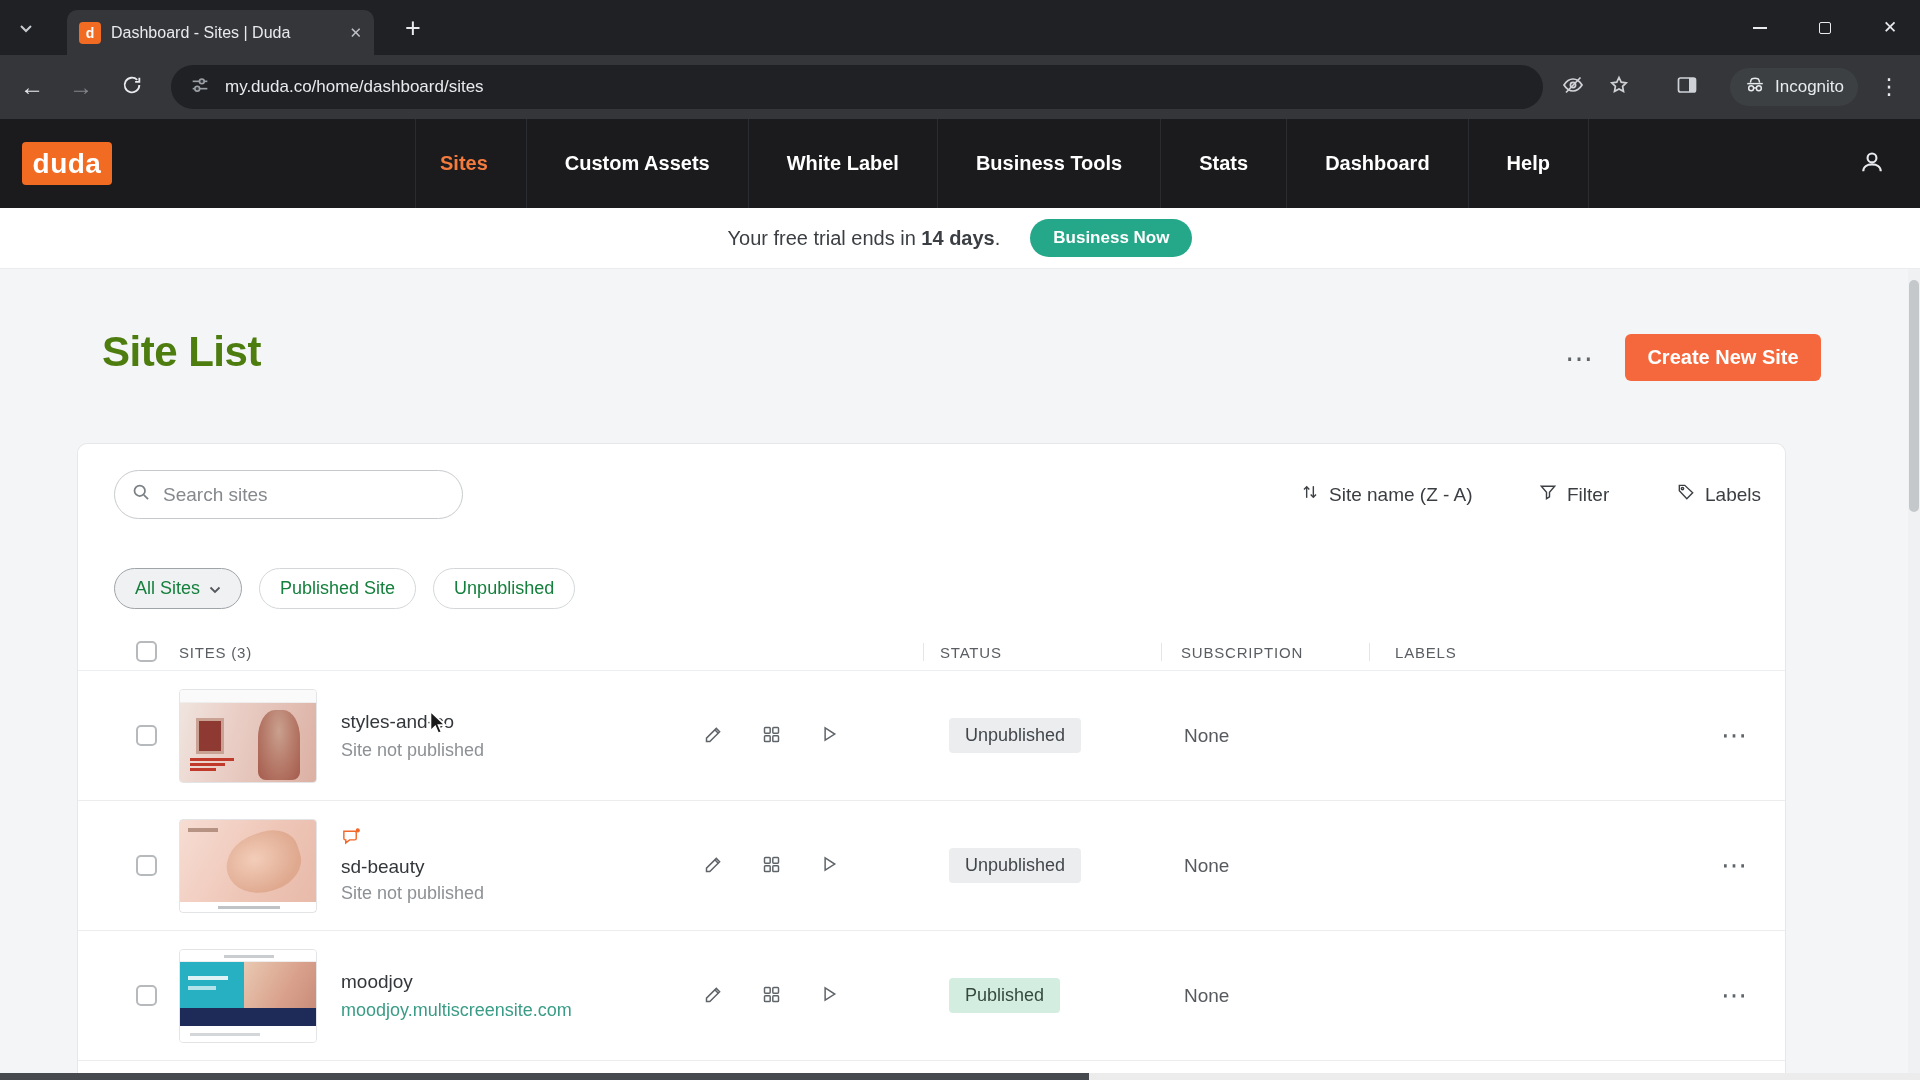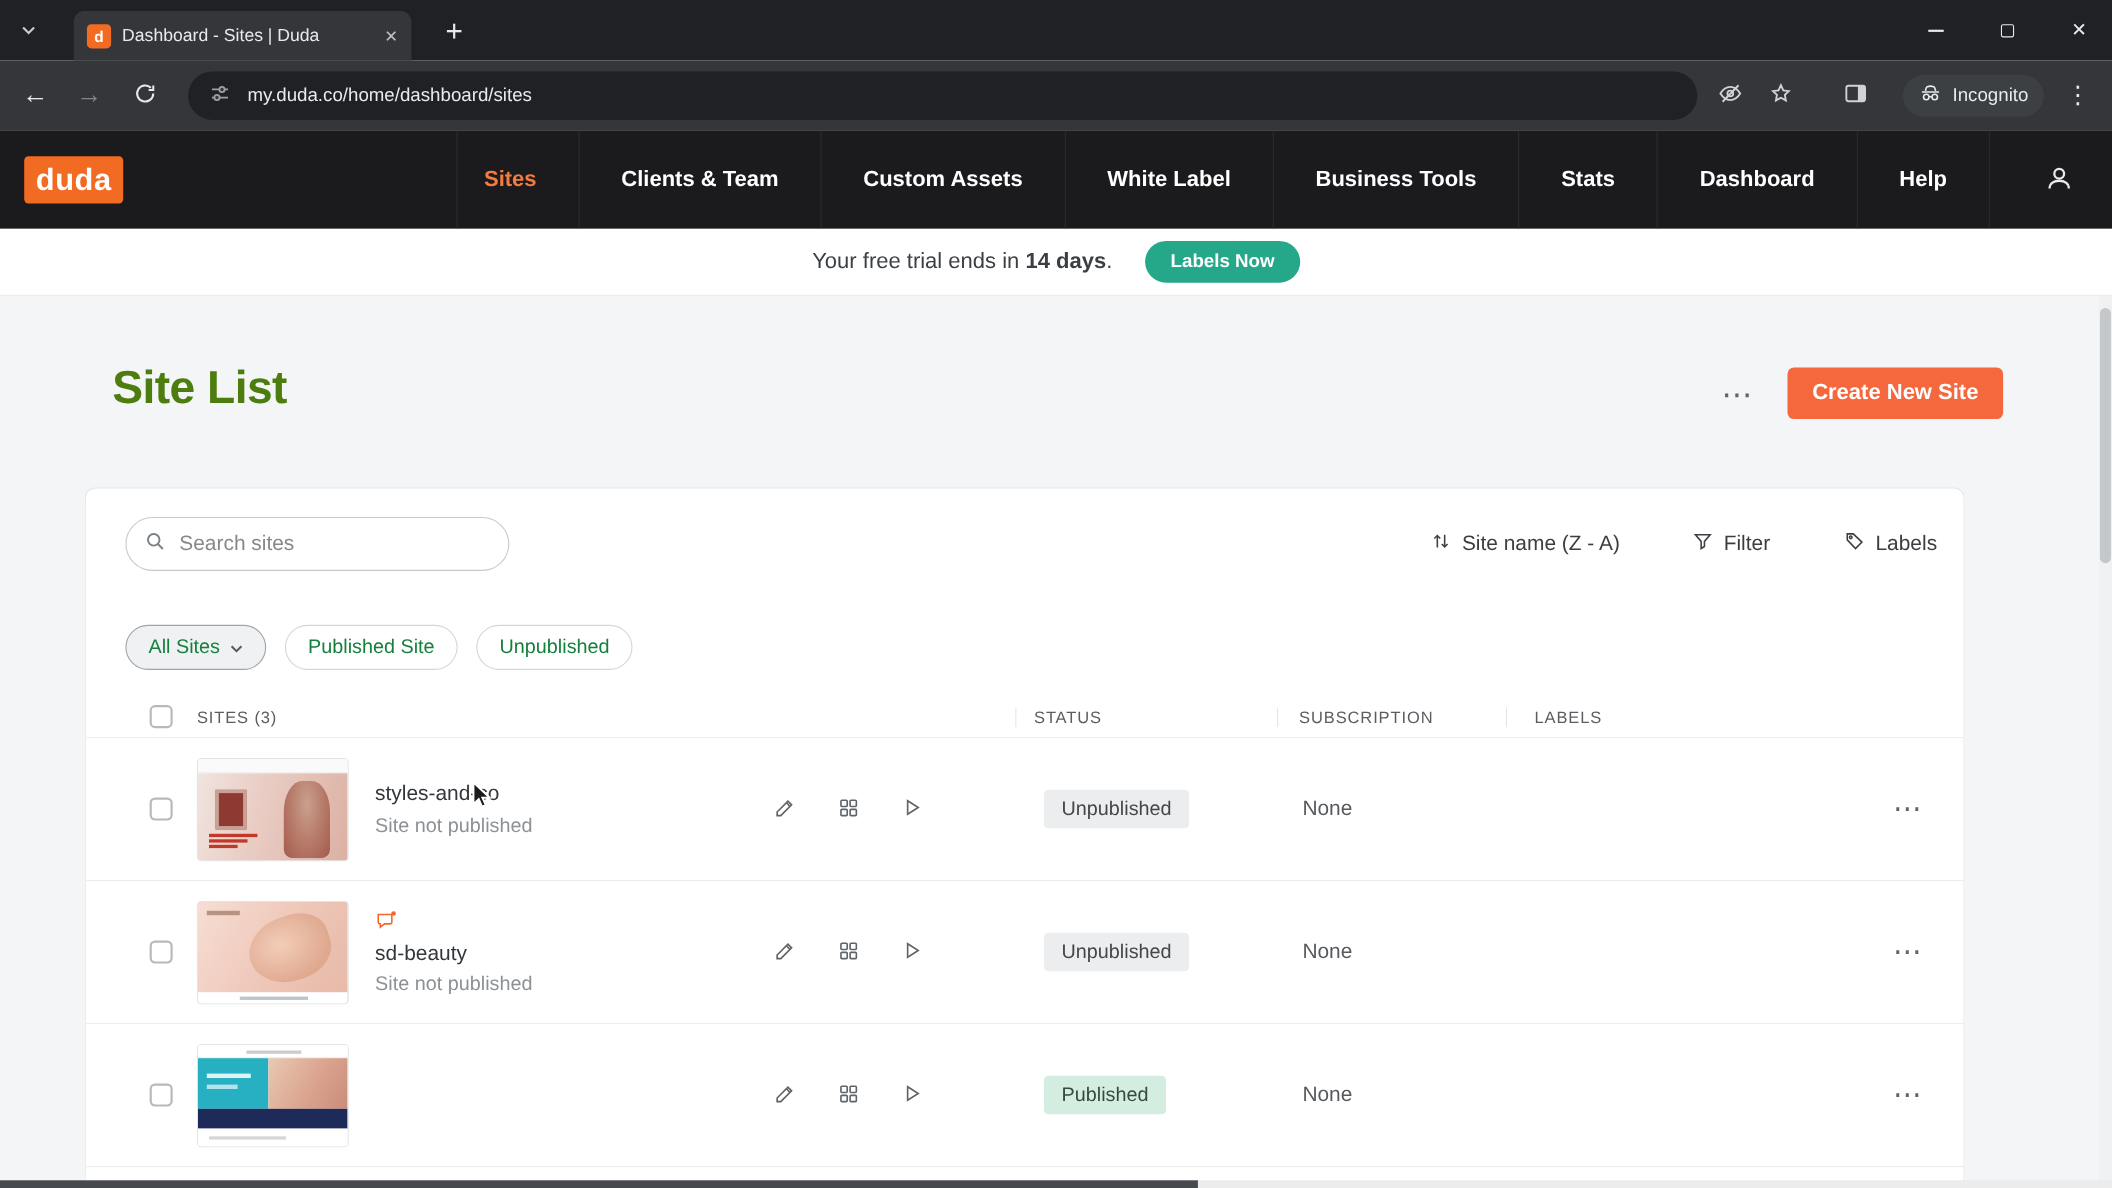--- a/index.html
+++ b/index.html
@@ -210,21 +210,20 @@
     </div>
     <div class="tb-btn" style="left:1869px;color:#e8eaed;font-size:22px;">
         <span>⋮</span>
       </div>
   </div>
 
   <div class="appnav">
     <div class="duda-logo">duda</div>
     <div class="nav-items">
       <div class="nav-item active">Sites</div>
-      <div class="nav-item">Clients &amp; Team</div>
       <div class="nav-item">Custom Assets</div>
       <div class="nav-item">White Label</div>
       <div class="nav-item">Business Tools</div>
       <div class="nav-item">Stats</div>
       <div class="nav-item">Dashboard</div>
       <div class="nav-item">Help</div>
     </div>
     <div class="avatar-btn">
       <span>
         <svg width="28" height="28" viewBox="0 0 24 24" fill="none" stroke="#e8eaed" stroke-width="1.8">
@@ -232,21 +231,21 @@
             <path d="M4.5 20 c0-4 3.5-6 7.5-6 s7.5 2 7.5 6"></path>
           </svg>
       </span>
     </div>
   </div>
 
   <div class="banner">
     <div class="banner-text">
       <span>Your free trial ends in </span><span class="banner-bold">14 days</span><span>.</span>
     </div>
-    <button class="upgrade-btn">Labels Now</button>
+    <button class="upgrade-btn">Business Now</button>
   </div>
 
   <div class="pagebg"></div>
 
   <h1 class="page-title">Site List</h1>
   <div class="more-btn">⋯</div>
   <button class="create-btn">Create New Site</button>
 
   <div class="card">
 
@@ -424,20 +423,24 @@
         <div class="t-abs t3-top"></div>
         <div class="t-abs t3-topbar"></div>
         <div class="t-abs t3-left"></div>
         <div class="t-abs t3-line1"></div>
         <div class="t-abs t3-line2"></div>
         <div class="t-abs t3-right"></div>
         <div class="t-abs t3-navy"></div>
         <div class="t-abs t3-bottom"></div>
         <div class="t-abs t3-bbar"></div>
       </div>
+      <div class="cell-info">
+        <span class="site-name">moodjoy</span>
+        <span class="site-sub link">moodjoy.multiscreensite.com</span>
+      </div>
       <div class="cell-actions">
         <button class="icon-btn">
             <span><svg width="21" height="21" viewBox="0 0 24 24" fill="none" stroke="#5f6469" stroke-width="1.7">
                 <path d="M4 16.2 V20 h3.8 L19 8.8 15.2 5 Z"></path>
                 <path d="M13.6 6.6 l3.8 3.8"></path>
               </svg></span>
           </button>
         <button class="icon-btn">
             <span><svg width="21" height="21" viewBox="0 0 24 24" fill="none" stroke="#5f6469" stroke-width="1.7">
                 <rect x="4" y="4" width="6.5" height="6.5" rx="1"></rect>

